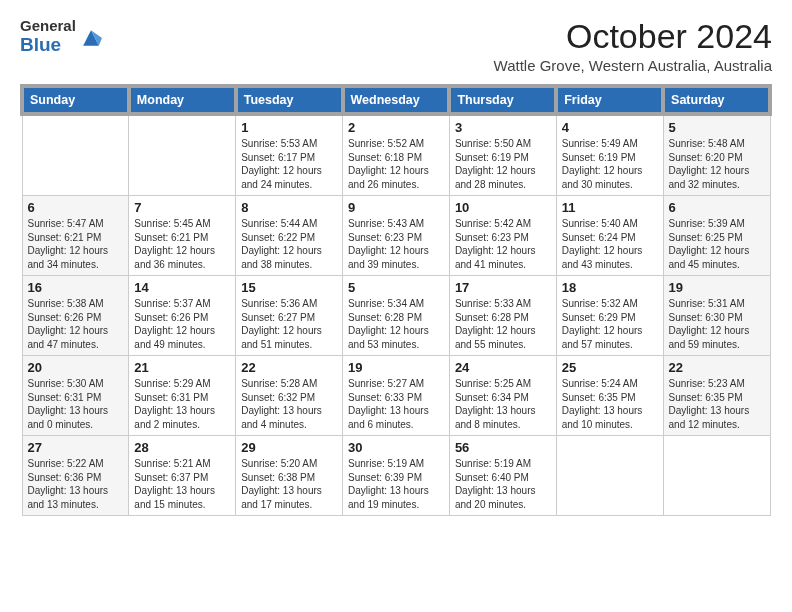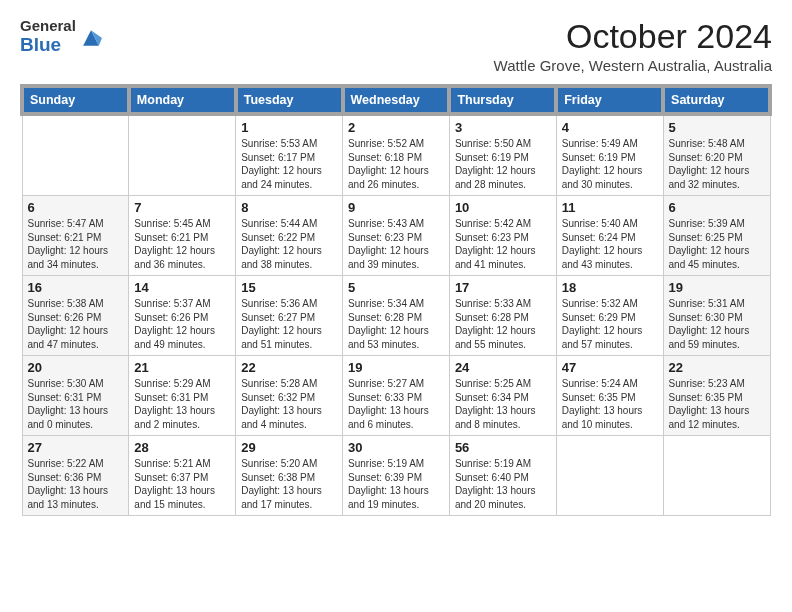--- a/index.html
+++ b/index.html
@@ -243,21 +243,21 @@
         </td>
           <td>
           <span class="day-number">19</span>
           <span class="cell-text">Sunrise: 5:27 AM<br>Sunset: 6:33 PM<br>Daylight: 13 hours and 6 minutes.</span>
         </td>
           <td>
           <span class="day-number">24</span>
           <span class="cell-text">Sunrise: 5:25 AM<br>Sunset: 6:34 PM<br>Daylight: 13 hours and 8 minutes.</span>
         </td>
           <td>
-          <span class="day-number">47</span>
+          <span class="day-number">25</span>
           <span class="cell-text">Sunrise: 5:24 AM<br>Sunset: 6:35 PM<br>Daylight: 13 hours and 10 minutes.</span>
         </td>
           <td>
           <span class="day-number">22</span>
           <span class="cell-text">Sunrise: 5:23 AM<br>Sunset: 6:35 PM<br>Daylight: 13 hours and 12 minutes.</span>
         </td>
         </tr>
         <tr>
           <td>
           <span class="day-number">27</span>

